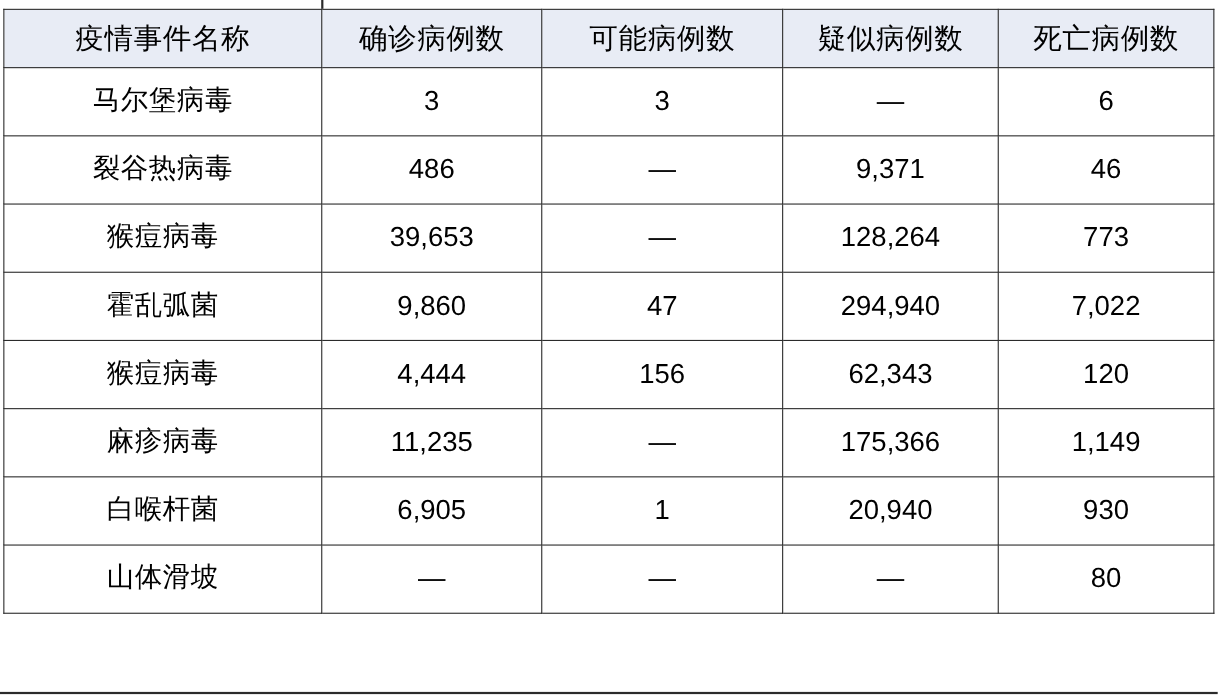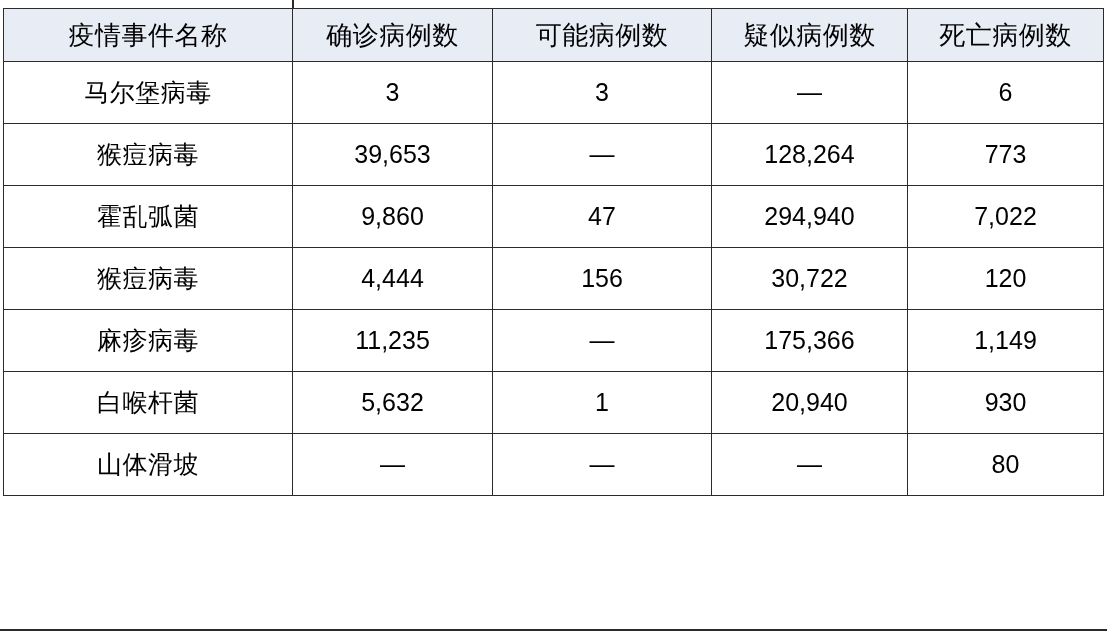--- a/index.html
+++ b/index.html
@@ -64,20 +64,21 @@
     letter-spacing: 0.5px;
   }
   tbody td {
     height: 61px;
     font-size: 25px;
     background: #ffffff;
   }
   tbody td.name-cell {
     font-size: 25px;
     letter-spacing: 0.5px;
+    font-family: Liberation Mono, monospace;
   }
   tbody td.num-cell {
     font-size: 25px;
   }
   col.c0 { width: 289px; }
   col.c1 { width: 200px; }
   col.c2 { width: 219px; }
   col.c3 { width: 196px; }
   col.c4 { width: 196px; }
 </style>
@@ -107,50 +108,57 @@
     </thead>
     <tbody>
       <tr>
         <td class="name-cell">马尔堡病毒</td>
         <td class="num-cell">3</td>
         <td class="num-cell">3</td>
         <td class="num-cell">—</td>
         <td class="num-cell">6</td>
       </tr>
       <tr>
+        <td class="name-cell">裂谷热病毒</td>
+        <td class="num-cell">486</td>
+        <td class="num-cell">—</td>
+        <td class="num-cell">9,371</td>
+        <td class="num-cell">46</td>
+      </tr>
+      <tr>
         <td class="name-cell">猴痘病毒</td>
         <td class="num-cell">39,653</td>
         <td class="num-cell">—</td>
         <td class="num-cell">128,264</td>
         <td class="num-cell">773</td>
       </tr>
       <tr>
         <td class="name-cell">霍乱弧菌</td>
         <td class="num-cell">9,860</td>
         <td class="num-cell">47</td>
         <td class="num-cell">294,940</td>
         <td class="num-cell">7,022</td>
       </tr>
       <tr>
         <td class="name-cell">猴痘病毒</td>
         <td class="num-cell">4,444</td>
         <td class="num-cell">156</td>
-        <td class="num-cell">30,722</td>
+        <td class="num-cell">62,343</td>
         <td class="num-cell">120</td>
       </tr>
       <tr>
         <td class="name-cell">麻疹病毒</td>
         <td class="num-cell">11,235</td>
         <td class="num-cell">—</td>
         <td class="num-cell">175,366</td>
         <td class="num-cell">1,149</td>
       </tr>
       <tr>
         <td class="name-cell">白喉杆菌</td>
-        <td class="num-cell">5,632</td>
+        <td class="num-cell">6,905</td>
         <td class="num-cell">1</td>
         <td class="num-cell">20,940</td>
         <td class="num-cell">930</td>
       </tr>
       <tr>
         <td class="name-cell">山体滑坡</td>
         <td class="num-cell">—</td>
         <td class="num-cell">—</td>
         <td class="num-cell">—</td>
         <td class="num-cell">80</td>

